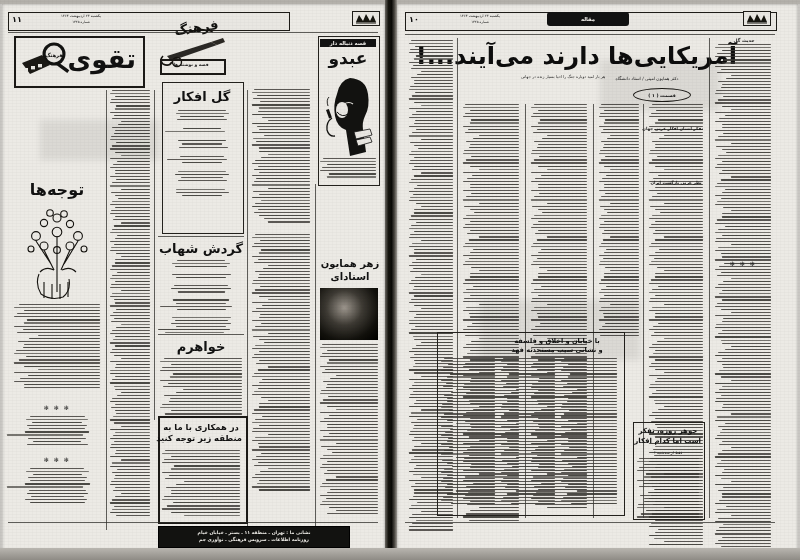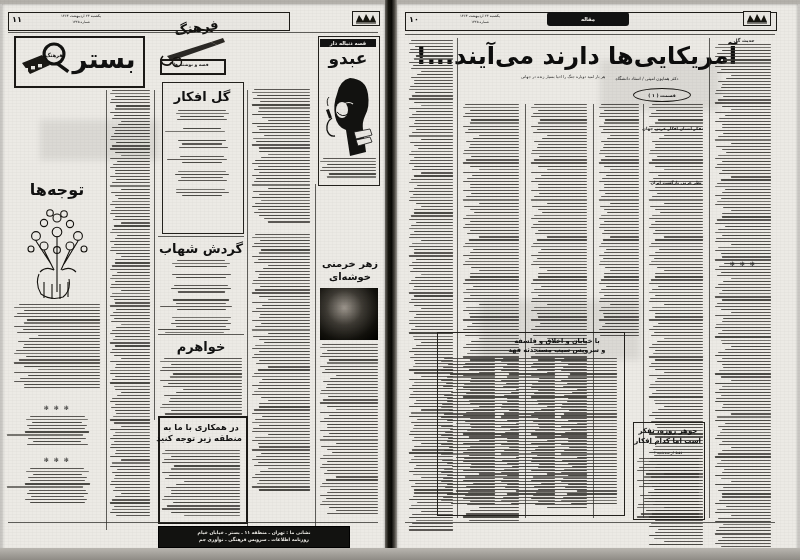--- a/index.html
+++ b/index.html
@@ -114,21 +114,21 @@
         <path d="M64 30 L76 26 L78 30 L70 33 Z" fill="#2a2722"></path>
         <path d="M16 44 q-4 4 0 8 q6 3 9 -2" fill="none" stroke="#15130f" stroke-width="1.6"></path>
         <path d="M40 22 q12 -8 26 -2" fill="none" stroke="#15130f" stroke-width="1.2"></path>
         <circle cx="30" cy="50" r="4.5" fill="none" stroke="#15130f" stroke-width="1.4"></circle>
       </svg>
     </div>
     <div class="boxed2" style="left:158px;top:55px;width:62px;height:12px;"></div>
     <div class="kicker" style="left:158px;top:58px;width:62px;font-size:4.4px;">قصه و نوشته ها</div>
 
     <div class="boxed2" style="left:12px;top:32px;width:127px;height:48px;"></div>
-    <div class="hd" style="left:70px;top:42px;width:64px;font-size:26px;">بستر</div>
+    <div class="hd" style="left:70px;top:42px;width:64px;font-size:26px;">تقوی</div>
     <div class="ill" style="left:18px;top:37px;width:56px;height:40px;">
       <svg width="56" height="40" viewBox="0 0 56 40">
         <circle cx="34" cy="13" r="11.5" fill="#121210"></circle>
         <circle cx="34" cy="13" r="8.4" fill="#e9e7e2"></circle>
         <text x="34" y="15.6" font-size="5" font-weight="bold" fill="#121210" text-anchor="middle" font-family="'DejaVu Sans',sans-serif">فرهنگ</text>
         <rect x="38" y="21" width="14" height="3.4" fill="#121210" transform="rotate(36 38 21)"></rect>
         <path d="M2 22 L22 14 L30 24 L10 33 Z" fill="#1a1814"></path>
         <rect x="4" y="27" width="4" height="3.4" fill="#e9e7e2"></rect>
         <rect x="11" y="25" width="4" height="3.4" fill="#e9e7e2"></rect>
         <rect x="18" y="23" width="4" height="3.4" fill="#e9e7e2"></rect>
@@ -629,22 +629,22 @@
       <i style="width:100%"></i>
         <i style="width:86%"></i>
         <i style="width:95%"></i>
         <i style="width:100%"></i>
       <i style="width:88%"></i>
         <i style="width:92%"></i>
         <i style="width:100%"></i>
         <i style="width:81%"></i>
     </div>
 
-    <div class="hd" style="left:316px;top:255px;width:64px;font-size:10px;">زهر خرمنی</div>
-    <div class="hd" style="left:316px;top:268px;width:64px;font-size:10px;">خوشه‌ای</div>
+    <div class="hd" style="left:316px;top:255px;width:64px;font-size:10px;">زهر همایون</div>
+    <div class="hd" style="left:316px;top:268px;width:64px;font-size:10px;">استاد‌ای</div>
     <div class="photo" style="left:318px;top:284px;width:58px;height:52px;"></div>
     <div class="col tx" style="left:318px;top:340px;width:58px;">
       <i style="width:96%"></i>
         <i style="width:100%"></i>
         <i style="width:88%"></i>
         <i style="width:97%"></i>
       <i style="width:100%"></i>
         <i style="width:85%"></i>
         <i style="width:93%"></i>
         <i style="width:100%"></i>
@@ -1252,21 +1252,21 @@
         <i style="width:100%"></i>
         <i style="width:84%"></i>
       <i style="width:93%"></i>
         <i style="width:100%"></i>
         <i style="width:90%"></i>
         <i style="width:97%"></i>
     </div>
 
     <div class="boxed" style="left:40px;top:328px;width:186px;height:182px;"></div>
     <div class="hd" style="left:98px;top:334px;width:124px;font-size:6.6px;">با خیابان و اخلاق و فلسفه</div>
-    <div class="hd" style="left:98px;top:343px;width:124px;font-size:6.6px;">و سرویس سیب مستحدثه فهد</div>
+    <div class="hd" style="left:98px;top:343px;width:124px;font-size:6.6px;">و نشانی سیب مستحدثه فهد</div>
     <div class="col tx" style="left:44px;top:354px;width:54px;">
       <i style="width:95%"></i>
         <i style="width:100%"></i>
         <i style="width:87%"></i>
         <i style="width:97%"></i>
       <i style="width:100%"></i>
         <i style="width:84%"></i>
         <i style="width:93%"></i>
         <i style="width:100%"></i>
       <i style="width:90%"></i>

